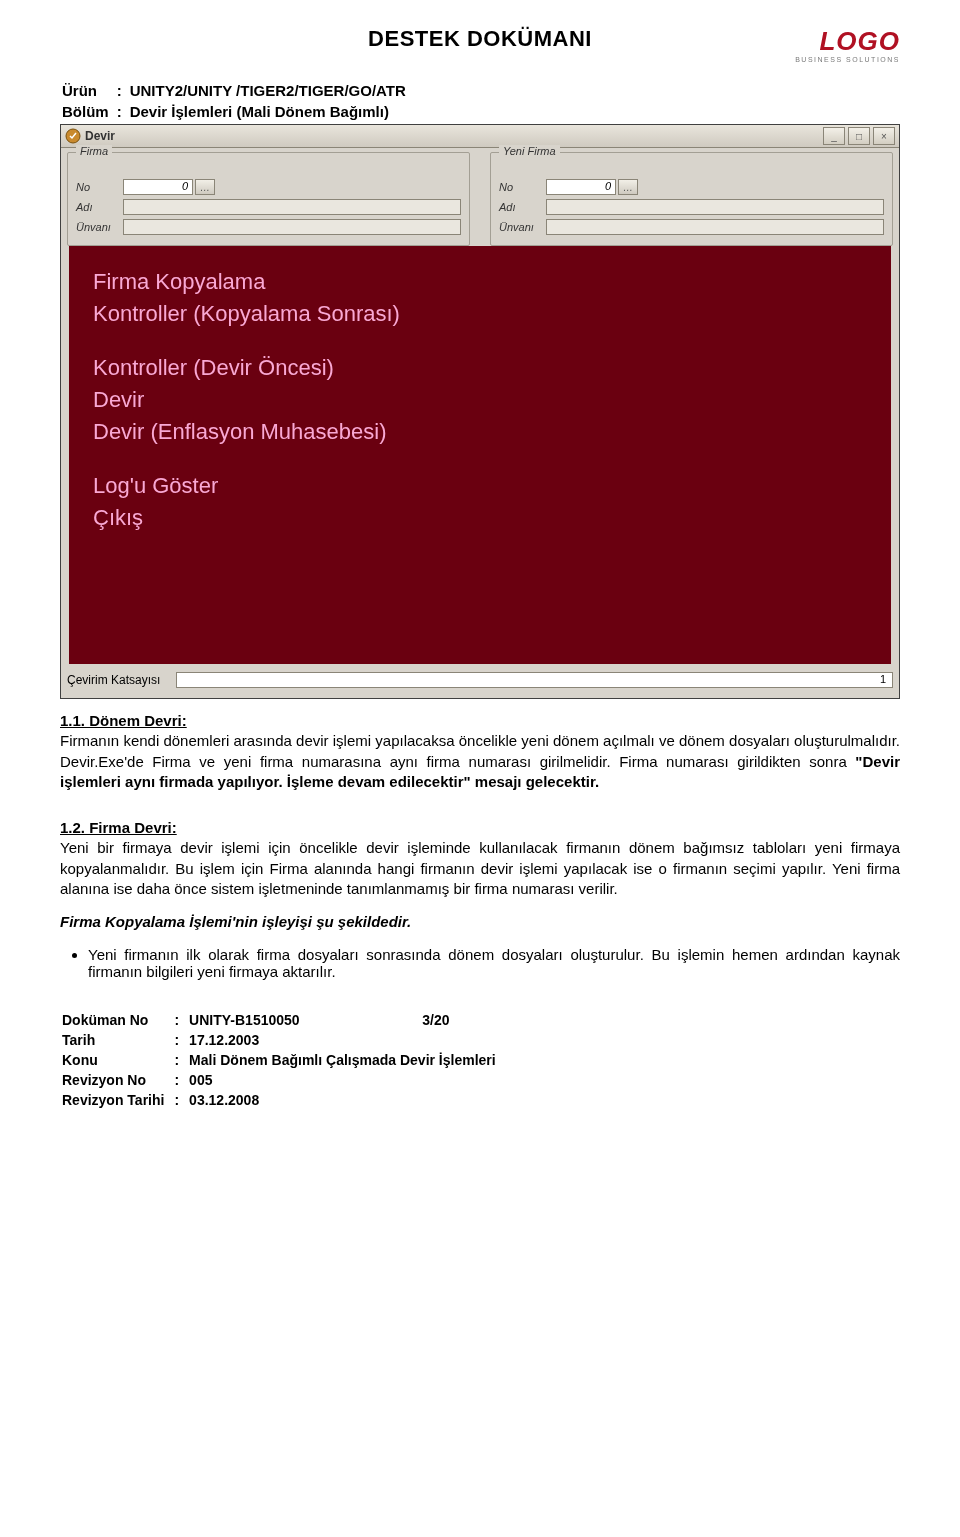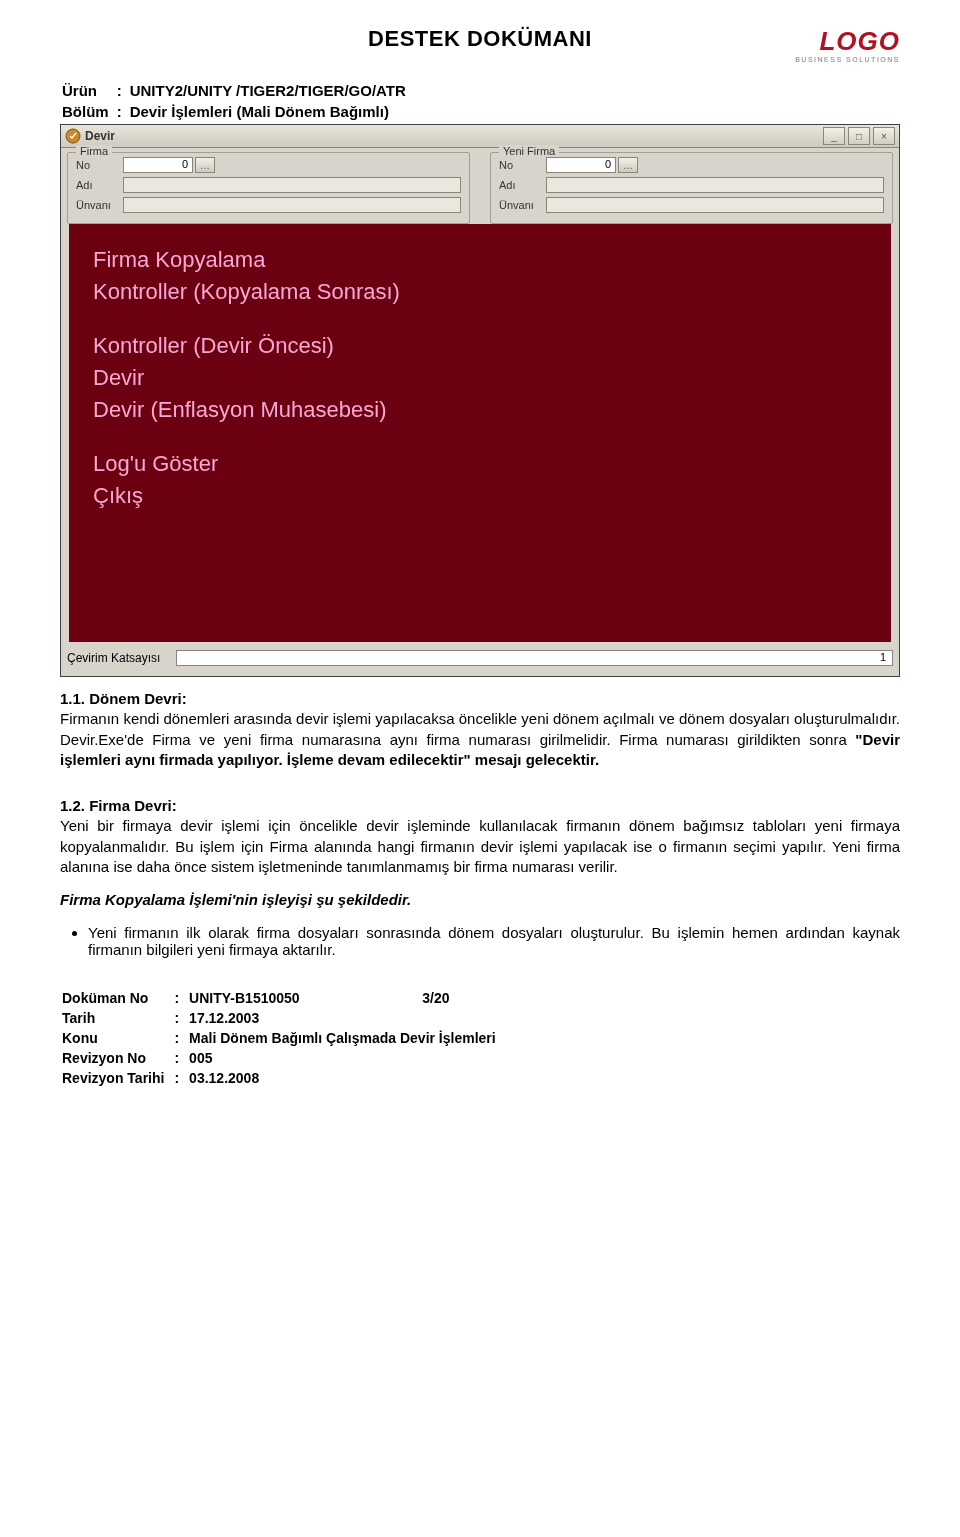--- a/index.html
+++ b/index.html
@@ -22,38 +22,38 @@
   
   .win { border: 1px solid #404040; background: #d8d4cc; width: 100%; }
   .titlebar { background: linear-gradient(#e9e5dc, #cfcac0); border-bottom: 1px solid #8a8577; display: flex; align-items: center; padding: 2px 4px; font-size: 12px; }
   .titlebar .icon { width: 16px; height: 16px; margin-right: 4px; }
   .titlebar .icon svg { width: 16px; height: 16px; }
   .title-label { font-weight: bold; color: #333; flex: 0 0 auto; }
   .title-spacer { flex: 1; }
   .winbtn { width: 22px; height: 18px; border: 1px solid #8a8577; background: linear-gradient(#f3f0e8,#d3cec2); margin-left: 3px; display: flex; align-items: center; justify-content: center; font-size: 10px; color: #555; }
   .win-body { padding: 4px 6px 10px; }
   .groups { display: flex; gap: 20px; }
-  .group { flex: 1; border: 1px solid #a39f94; border-radius: 2px; padding: 4px 8px 6px; position: relative; background: #d8d4cc; }
+  .group { flex: 1; border: 1px solid #a39f94; border-radius: 2px; padding: 26px 8px 6px; position: relative; background: #d8d4cc; font-style: italic; }
   .group-legend { position: absolute; top: -8px; left: 8px; background: #d8d4cc; padding: 0 4px; font-size: 11px; color: #333; }
   .frow { display: flex; align-items: center; font-size: 11px; margin-bottom: 4px; }
   .frow .lbl { width: 47px; color: #333; }
   .finput { height: 16px; border: 1px solid #8a8577; background: #fff; flex: 1; font-size: 11px; padding: 0 4px; text-align: right; }
   .finput.ro { background: #eae7df; }
   .lookup { width: 20px; height: 16px; border: 1px solid #8a8577; background: linear-gradient(#f2efe7,#cfcac0); margin-left: 2px; display:flex; align-items:center; justify-content:center; font-size:10px; color:#555; }
   .noinput { display:flex; align-items:center; }
   .noinput .finput { width: 70px; flex: 0 0 70px; }
   
   .maroon { background: #6a0010; border: 2px solid #d8d4cc; border-top: 0; height: 420px; padding: 20px 24px; color: #f9a8d4; font-size: 22px; display: flex; flex-direction: column; }
   .maroon .mitem { margin: 2px 0; padding: 1px 0; cursor: default; }
   .maroon .gap { height: 22px; }
   .foot { display:flex; align-items:center; justify-content:center; gap:16px; font-size:12px; margin-top:6px; }
   .foot .finput { width:120px; text-align:right; padding-right:6px; }
   
   .body-text { font-size: 15px; text-align: justify; margin: 12px 0; line-height: 1.35; }
-  .body-text .run-title { font-weight: bold; }
+  .body-text .run-title { font-weight: bold; text-decoration: underline; }
   .body-text .bq { font-weight: bold; }
   .fk-title { font-weight: bold; font-style: italic; font-size: 15px; margin: 14px 0 10px; }
   ul.bullets { margin: 16px 0 14px 0; padding-left: 28px; font-size: 15px; text-align: justify; }
   ul.bullets li { margin-bottom: 4px; }
   
   .footer-meta { font-size: 14px; font-weight: bold; margin-top: 30px; }
   .footer-meta td { padding: 0 8px 2px 0; }
   .footer-meta .pg { padding-left: 40px; }
 </style>
 </head>

